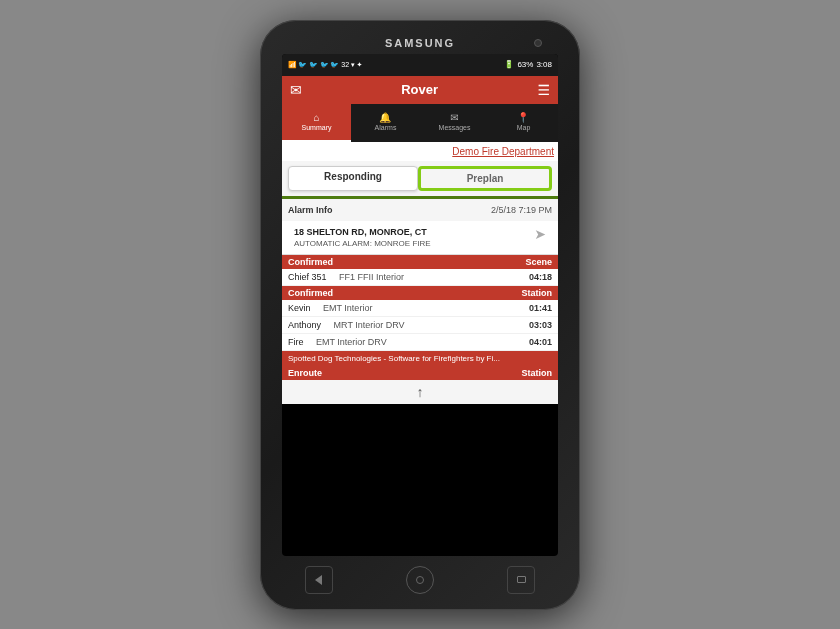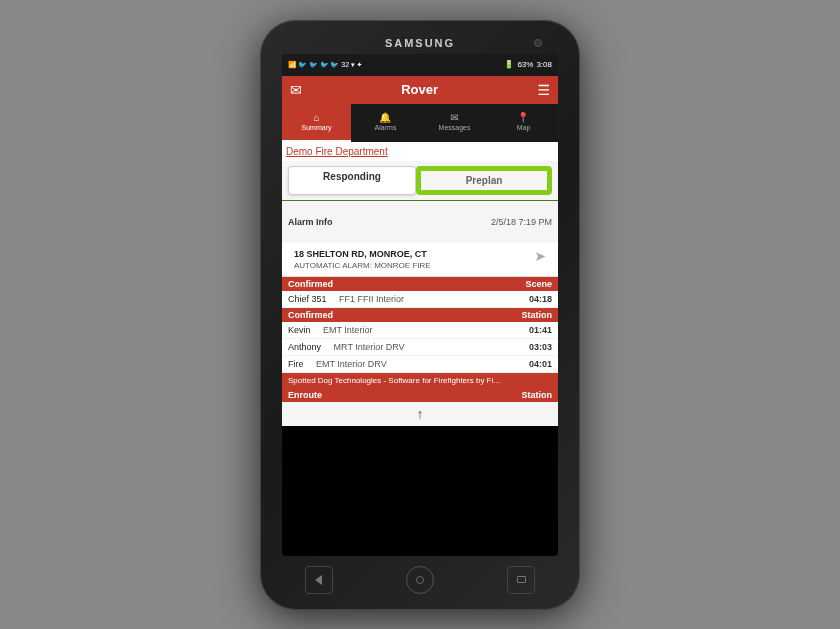--- a/index.html
+++ b/index.html
@@ -138,21 +138,21 @@
       border-bottom: 2px solid #fff;
     }
 
     .nav-tab-icon {
       font-size: 10px;
     }
 
     
     .dept-link {
       background: #fff;
-      text-align: left;
+      text-align: right;
       padding: 4px;
       font-size: 10px;
       color: #c0392b;
       text-decoration: underline;
       cursor: pointer;
     }
 
     
     .toggle-row {
       display: flex;
@@ -172,32 +172,32 @@
 
     .toggle-btn.active {
       background: #fff;
       border: 1px solid #ccc;
       color: #333;
       box-shadow: 0 1px 3px rgba(0,0,0,0.15);
     }
 
     .toggle-btn.inactive {
       background: #f5f5f5;
-      border: 5px solid #84cc16;
+      border: 3px solid #84cc16;
       color: #666;
     }
 
     
     .alarm-info-bar {
       background: #f5f5f5;
-      border-top: 1px solid #4d7c0f;
-      display: flex;
-      justify-content: space-between;
-      align-items: center;
-      padding: 16px 6px;
+      border-top: 3px solid #4d7c0f;
+      display: flex;
+      justify-content: space-between;
+      align-items: center;
+      padding: 6px 6px;
       font-size: 9px;
       color: #333;
     }
 
     .alarm-info-label { font-weight: bold; }
     .alarm-info-date { color: #555; }
 
     
     .address-block {
       background: #fff;

